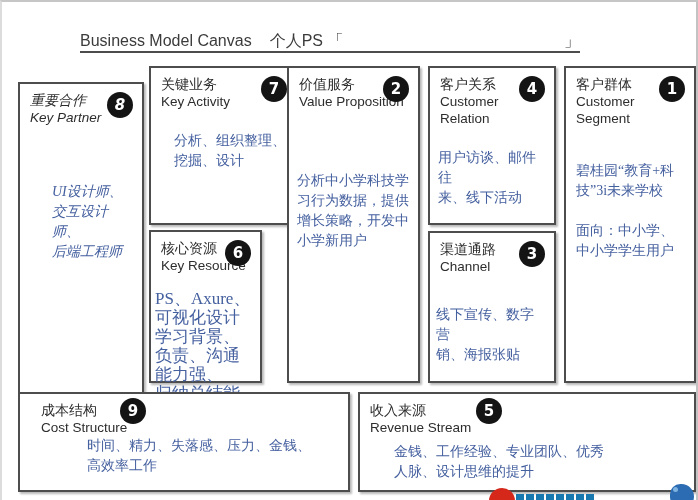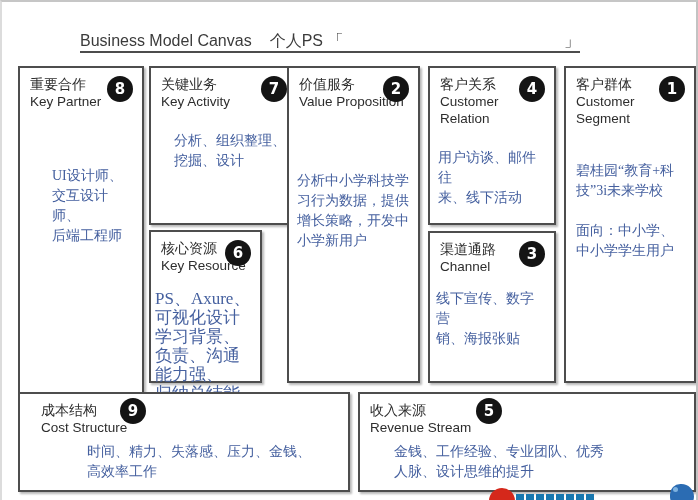--- a/index.html
+++ b/index.html
@@ -36,43 +36,43 @@
   .badge.inline-b8{left:116px;top:4px;right:auto;}
   .content{
     color:#45609f;font-size:14px;line-height:20px;white-space:pre-line;
     font-family:"Liberation Serif","DejaVu Serif",serif;
   }
   .b0 .content{margin-top:56px;margin-left:22px;}
   .b1 .content{margin-top:21px;margin-left:13px;}
   .b2 .content{margin-top:15px;margin-left:-6px;font-size:17px;line-height:19px;}
   .b3 .content{margin-top:61px;margin-left:-2px;}
   .b4 .content{margin-top:21px;margin-left:-2px;}
-  .b5 .content{margin-top:14px;margin-left:-4px;}
+  .b5 .content{margin-top:30px;margin-left:-4px;}
   .b6 .content{margin-top:34px;margin-left:0px;}
-  .b7 .content{margin-top:6px;margin-left:46px;}
+  .b7 .content{margin-left:46px;}
   .b8 .content{margin-top:6px;margin-left:24px;}
   
   .wm-red{position:absolute;left:487px;top:486px;width:26px;height:26px;border-radius:50%;background:#d5281b;}
   .wm-text{position:absolute;left:514px;top:492px;display:flex;gap:2px;}
   .wm-text i{display:block;width:8px;height:10px;background:#1878b0;}
   .wm-blob{position:absolute;left:668px;top:482px;width:24px;height:24px;background:#2b6cb3;
     border-radius:45% 55% 50% 50%;}
   .wm-blob:before{content:"";position:absolute;left:3px;top:3px;width:5px;height:5px;border-radius:50%;background:#7fb3e0;}
 </style>
 </head>
 <body>
 
 <div class="page">
 
   <div class="titlebar">
     <span class="tleft"><span>Business Model Canvas</span><span class="gap"></span><span>个人PS</span>&nbsp;<span>「</span></span>
     <span>」</span>
   </div>
 
-  <div class="box b0" style="left:16px;top:64px;width:126px;height:374px;">
+  <div class="box b0" style="left:16px;top:80px;width:126px;height:374px;font-style:italic;">
     <div class="hdr">
       <span class="cn">重要合作</span>
       <span class="en">Key Partner</span>
     </div>
     <div class="badge">8</div>
     <div class="content">UI设计师、
 交互设计师、
 后端工程师</div>
   </div>
 

